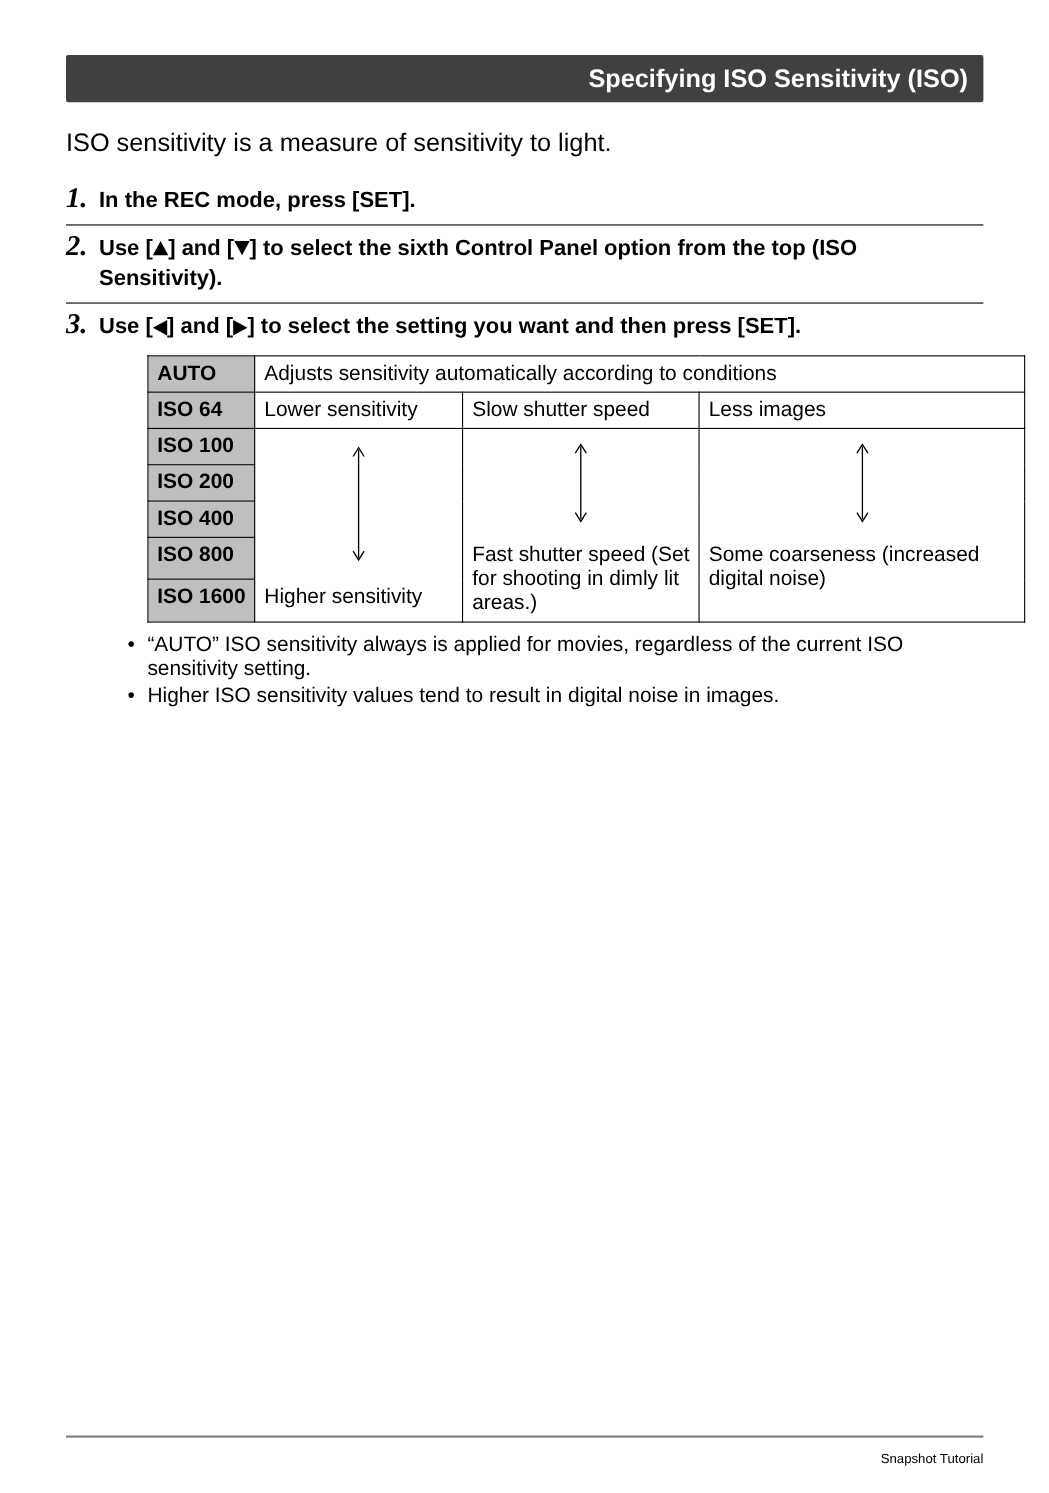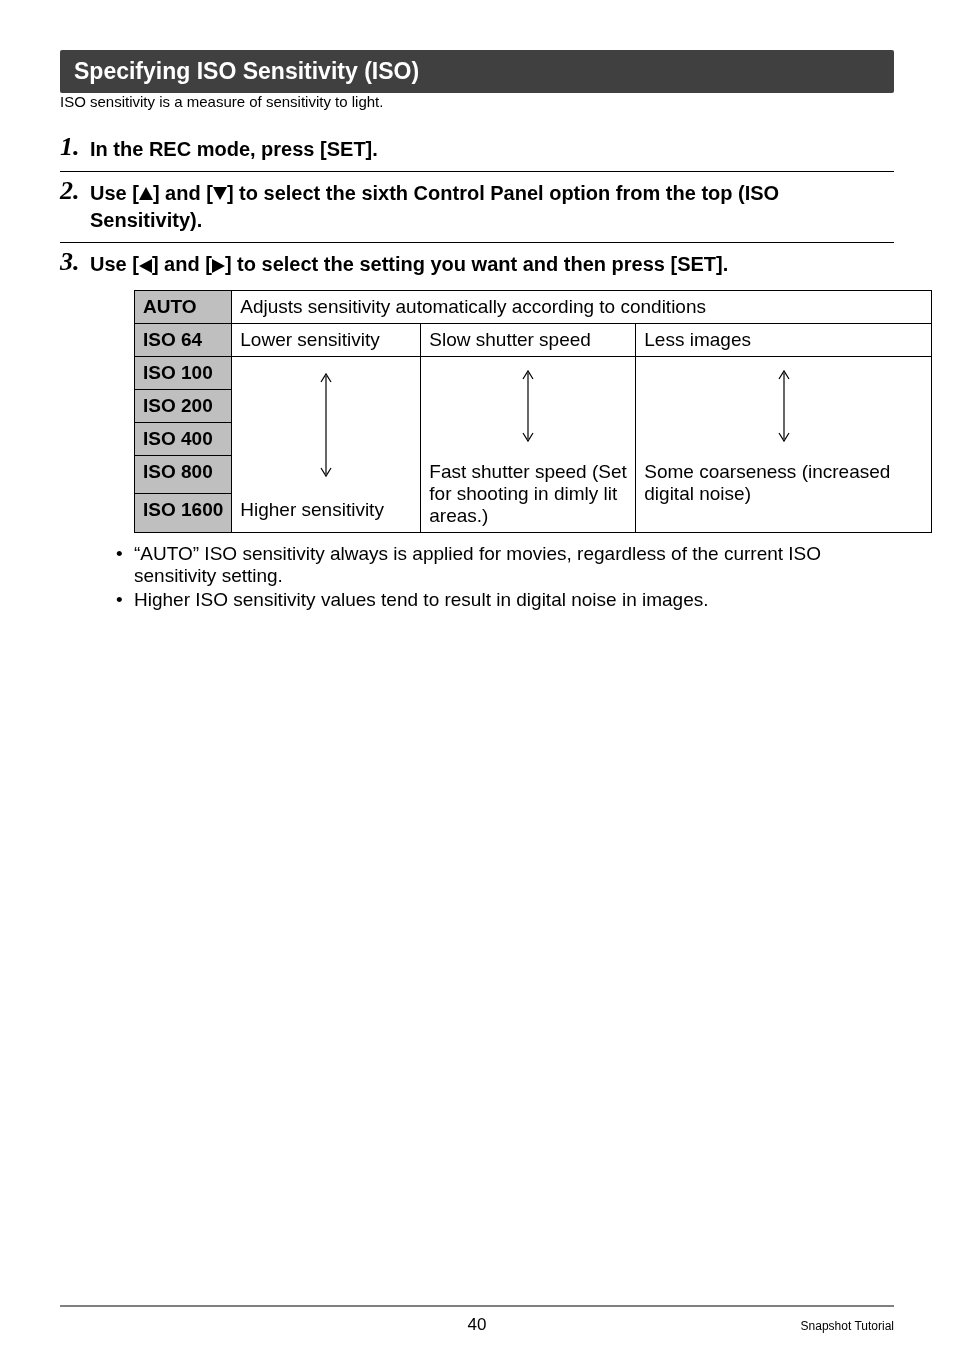--- a/index.html
+++ b/index.html
@@ -13,25 +13,26 @@
   }
   .page {
     padding: 50px 60px 0 60px;
   }
   .section-banner {
     background: #404040;
     color: #fff;
     font-size: 23px;
     font-weight: bold;
     padding: 8px 14px;
-    margin-bottom: 0;
+    margin-bottom: 23px;
     border-radius: 2px;
+    text-align: right;
   }
   .intro {
-    font-size: 15px;
+    font-size: 23px;
     margin-bottom: 18px;
   }
   .step-row {
     display: flex;
     align-items: flex-start;
     padding: 6px 0 8px 0;
   }
   .step-row.bordered {
     border-bottom: 1px solid #000;
   }
@@ -225,15 +226,14 @@
       <div>“AUTO” ISO sensitivity always is applied for movies, regardless of the current ISO sensitivity setting.</div>
     </div>
     <div class="note-item">
       <div class="bullet">•</div>
       <div>Higher ISO sensitivity values tend to result in digital noise in images.</div>
     </div>
   </div>
 </div>
 
 <div class="footer">
-  <div class="pagenum">40</div>
   <div class="chapter">Snapshot Tutorial</div>
 </div>
 
 </body></html>

